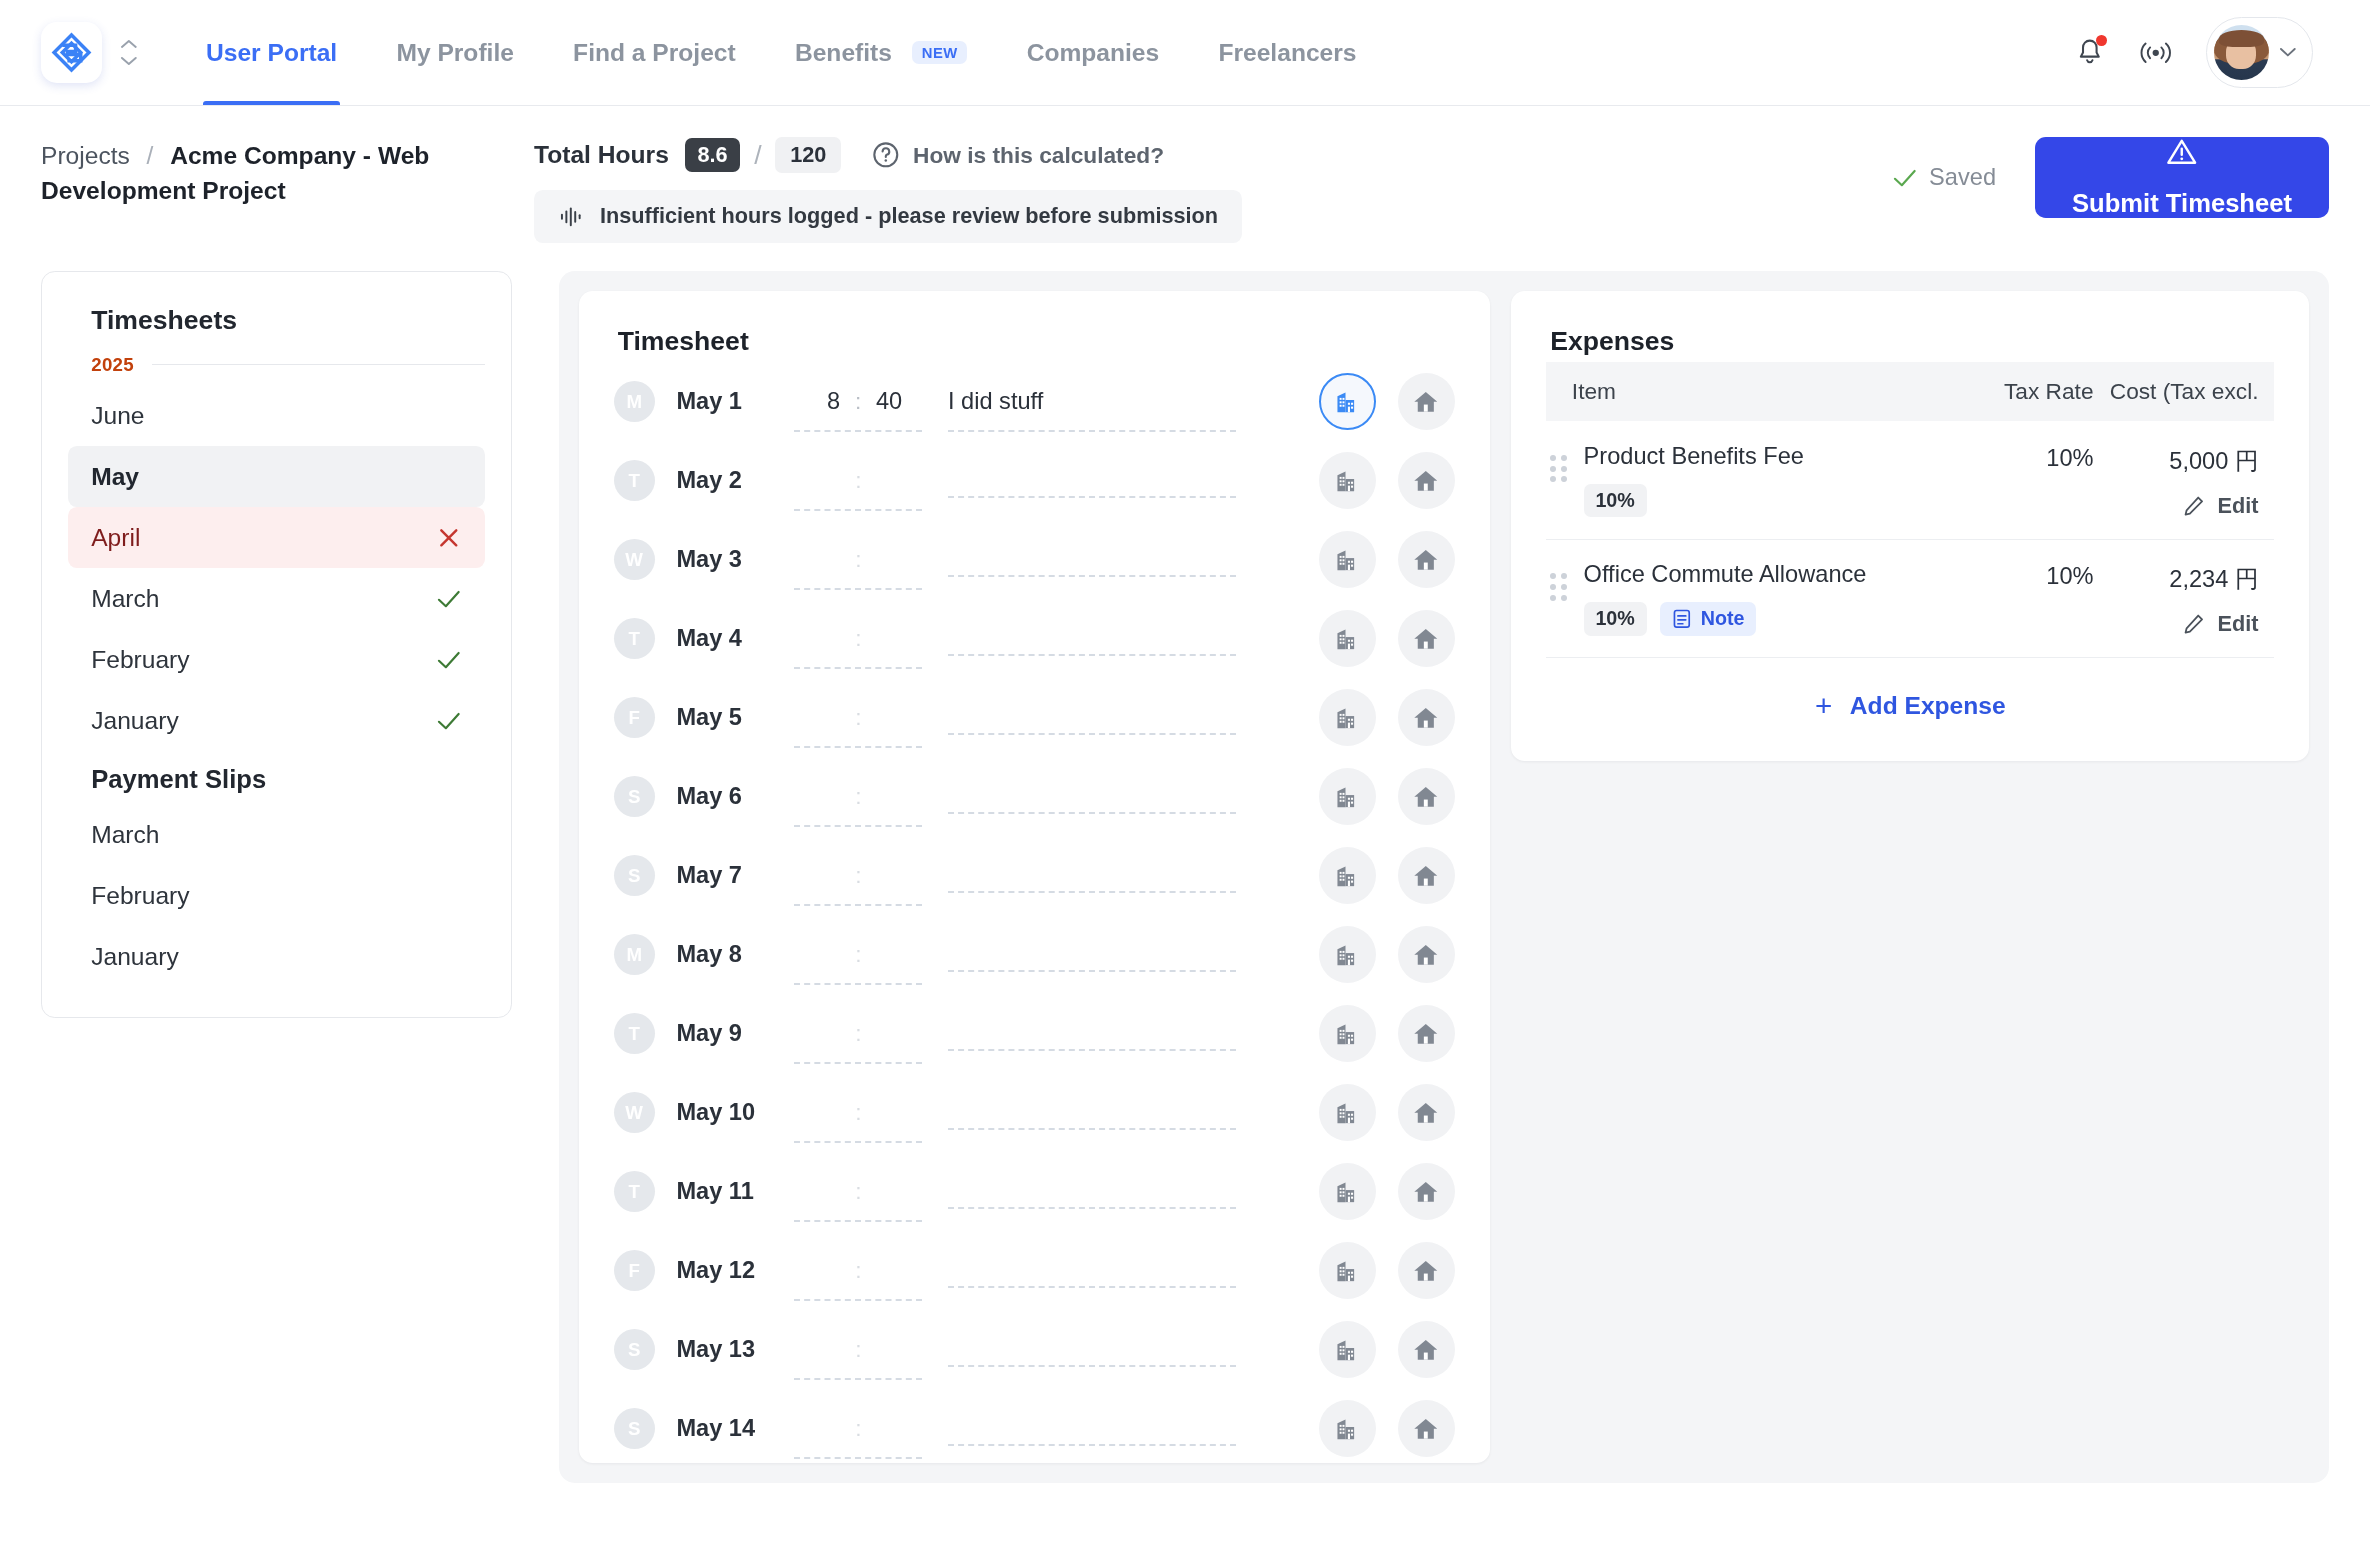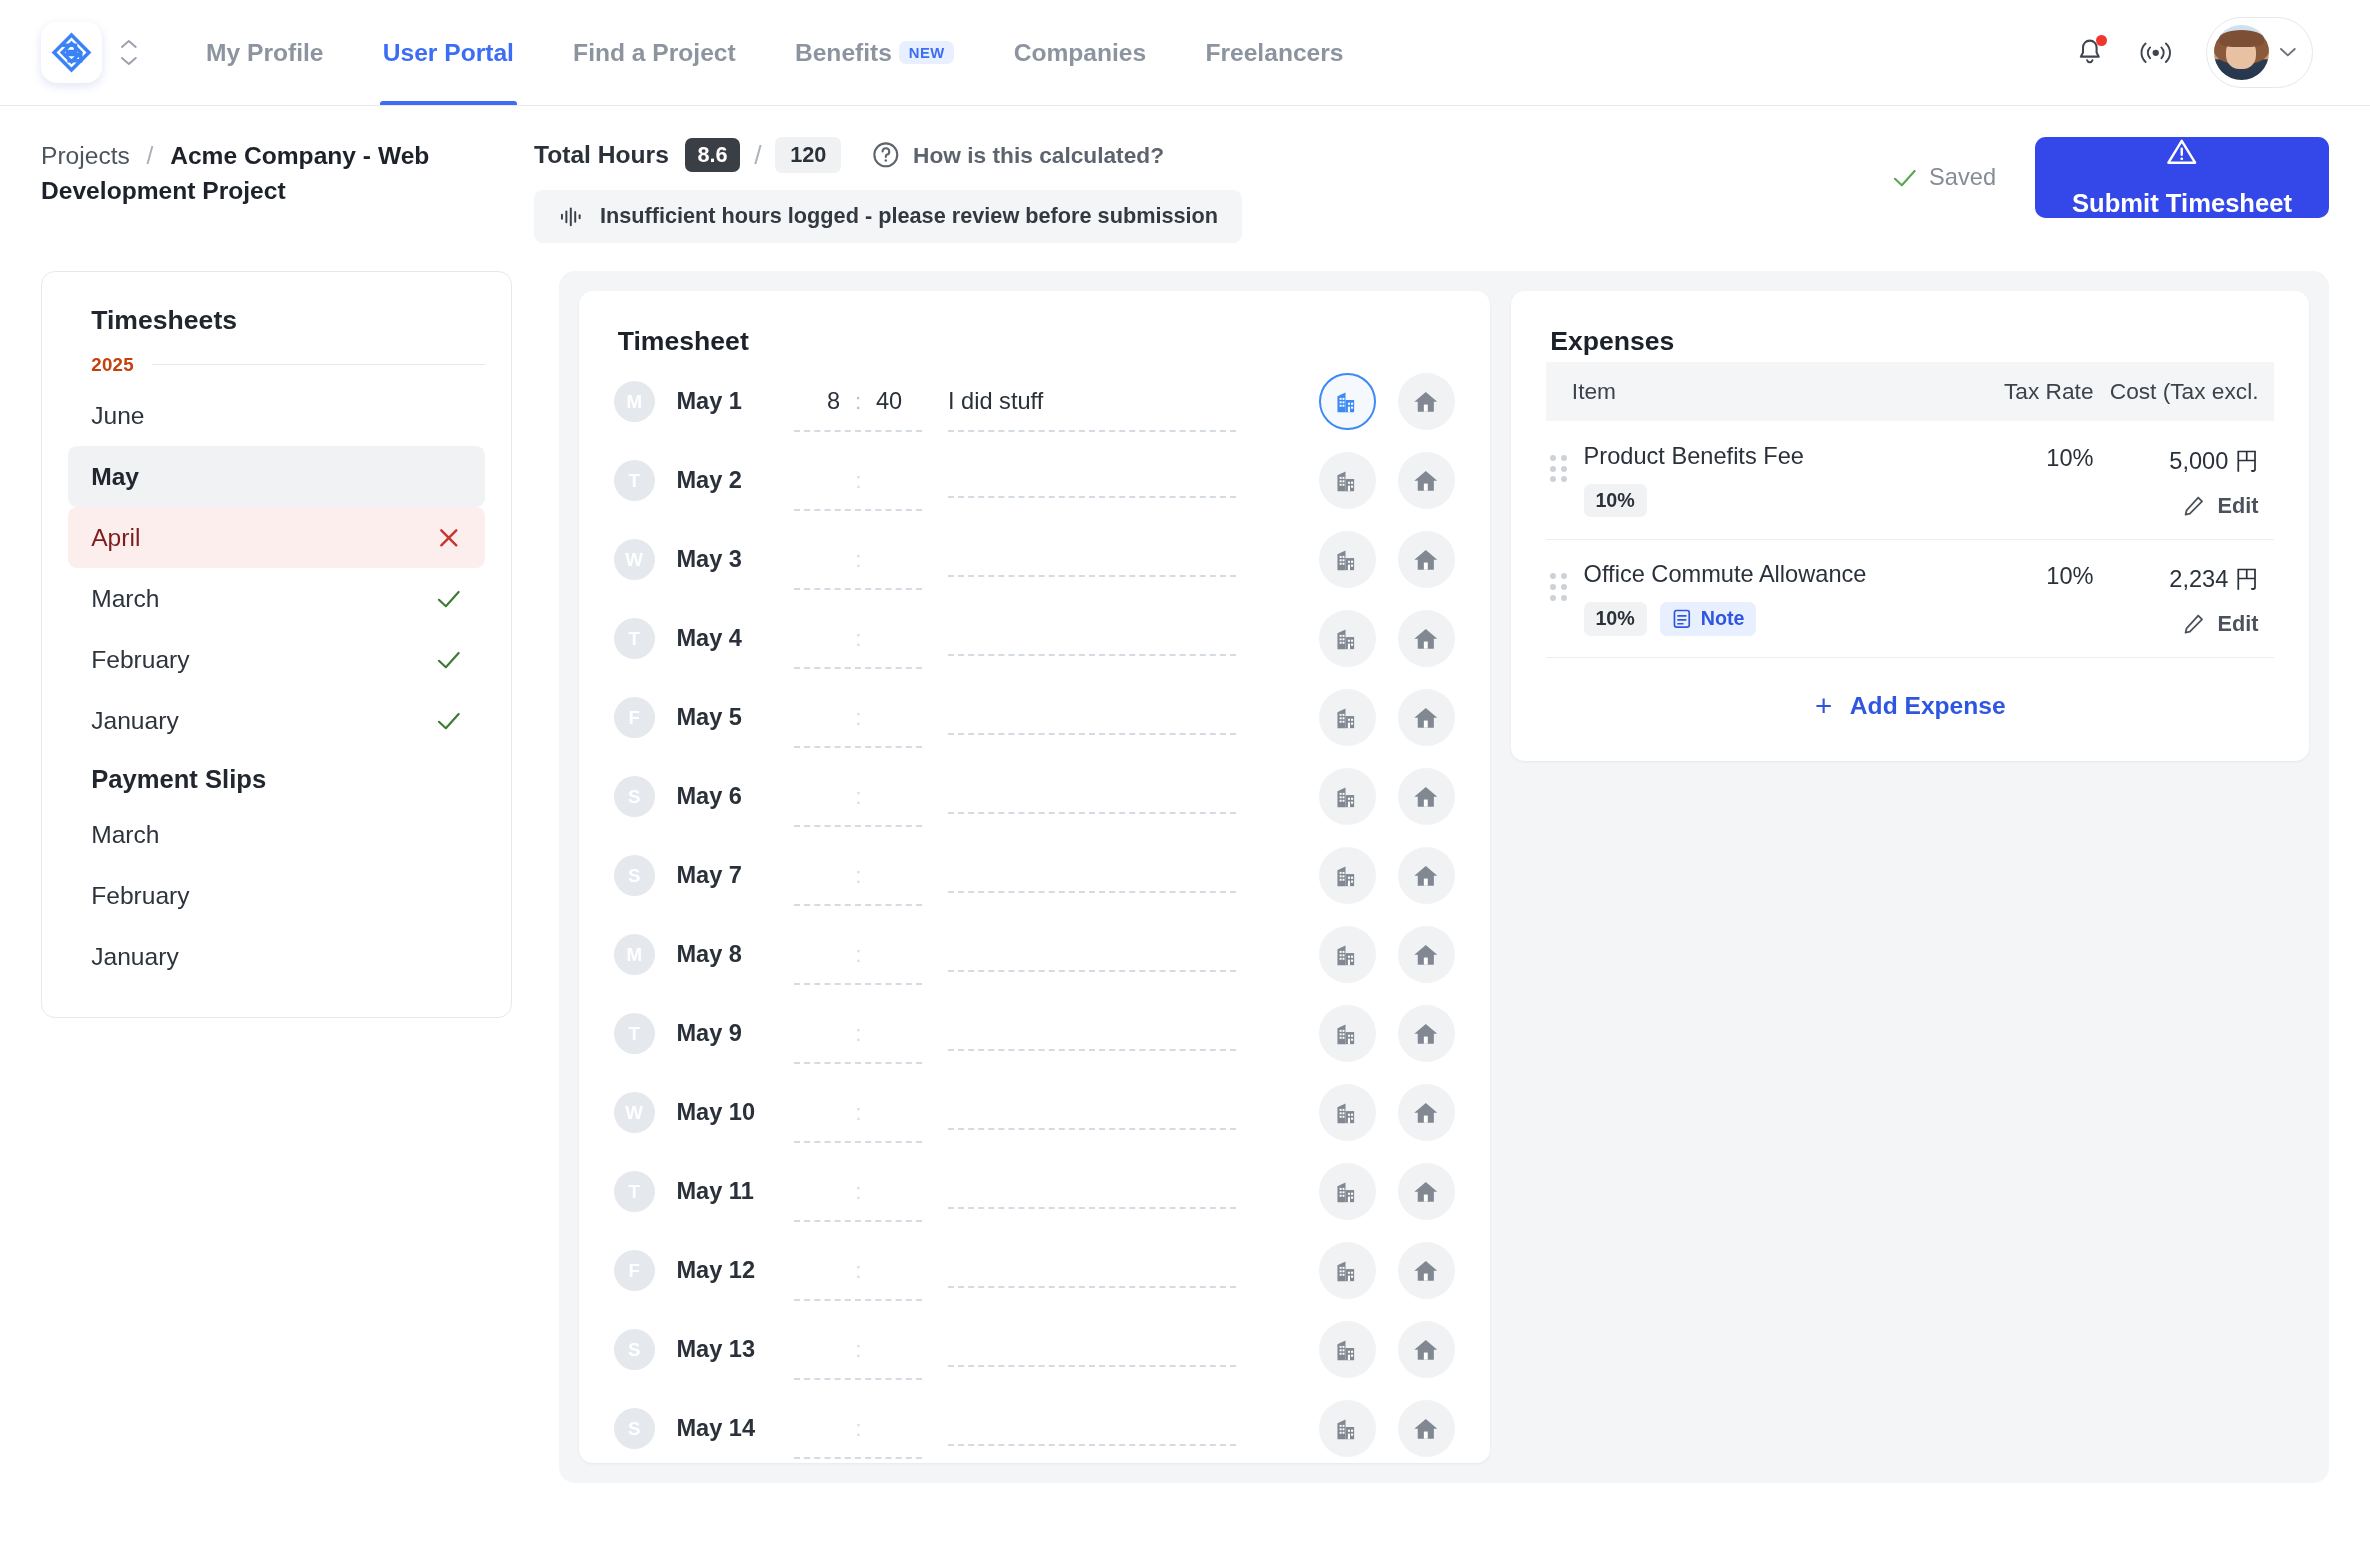--- a/index.html
+++ b/index.html
@@ -49,21 +49,21 @@
     white-space: nowrap;
     cursor: pointer;
   }
   .navitem.active { color: #3b6ef5; }
   .navitem.active::after {
     content: "";
     position: absolute; left: 26.6px; right: 26.6px; bottom: 0;
     height: 3.9px; background: #3b6ef5; border-radius: 3px 3px 0 0;
   }
   .badge-new {
-    margin-left: 7px;
+    margin-left: 20px;
     background: #e8effe;
     color: #3b6ef5;
     font-size: 14.8px;
     font-weight: bold;
     letter-spacing: 0.4px;
     padding: 4.9px 9.9px 3.9px;
     border-radius: 6.9px;
     line-height: 1;
   }
 
@@ -339,25 +339,25 @@
   <div class="updown">
     <svg width="17.7" height="9.9" viewBox="0 0 18 10">
         <path d="M2 8 L9 2 L16 8" fill="none" stroke="currentColor" stroke-width="2" stroke-linecap="round" stroke-linejoin="round"></path>
       </svg>
     <svg width="17.7" height="9.9" viewBox="0 0 18 10">
         <path d="M2 2 L9 8 L16 2" fill="none" stroke="currentColor" stroke-width="2" stroke-linecap="round" stroke-linejoin="round"></path>
       </svg>
   </div>
 
   <div class="navitems">
+    <div class="navitem active">
+        <span>User Portal</span>
+      </div>
     <div class="navitem">
         <span>My Profile</span>
-      </div>
-    <div class="navitem active">
-        <span>User Portal</span>
       </div>
     <div class="navitem">
         <span>Find a Project</span>
       </div>
     <div class="navitem">
       <span>Benefits</span>
       <span class="badge-new">NEW</span>
     </div>
     <div class="navitem">
         <span>Companies</span>

